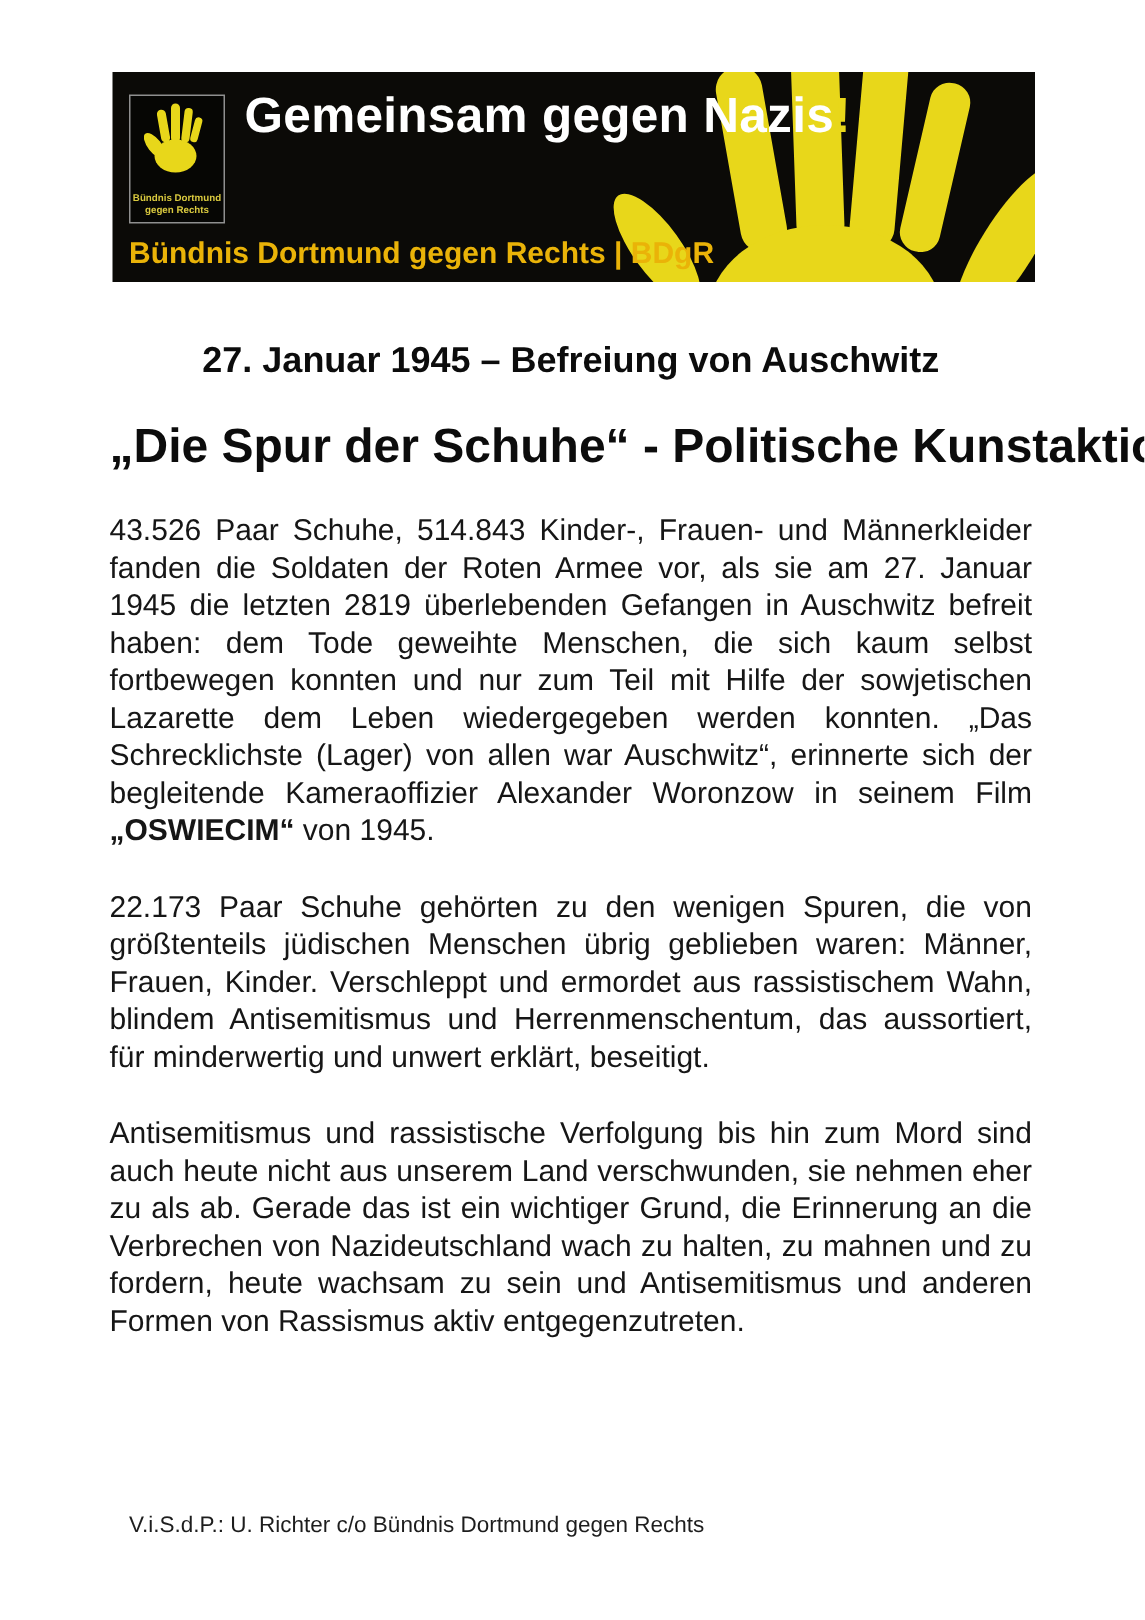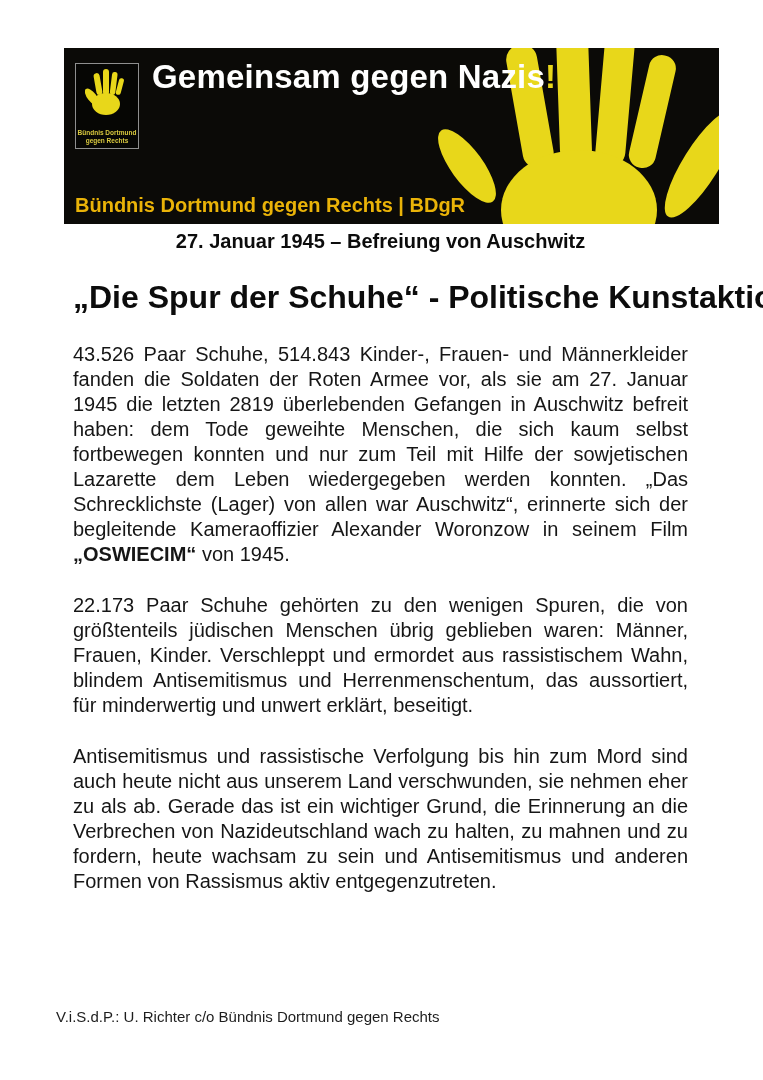--- a/index.html
+++ b/index.html
@@ -5,22 +5,22 @@
   html,body{margin:0;padding:0;background:#ffffff;}
   .page{
     position:relative;
     width:763px;height:1080px;
     background:#ffffff;
     font-family:"Liberation Sans","DejaVu Sans",sans-serif;
     overflow:hidden;
   }
   
   .banner{
-    position:absolute;left:64px;top:48px;width:615px;height:176px;
-    background:#0b0a07;overflow:hidden;padding-left:40px;
+    position:absolute;left:75px;top:48px;width:615px;height:140px;
+    background:#0b0a07;overflow:hidden;
   }
   .big-hand{position:absolute;right:0px;top:-34px;width:290px;height:240px;}
   .logo-box{
     position:absolute;left:11px;top:15px;width:62px;height:84px;
     background:#060604;border:1px solid #8f8f8f;
     display:flex;flex-direction:column;align-items:center;justify-content:flex-end;
   }
   .logo-hand{position:absolute;top:3px;left:9px;width:44px;height:56px;}
   .logo-text{position:relative;margin-bottom:4px;text-align:center;
     font-size:6.5px;font-weight:bold;line-height:7.5px;color:#d9c93f;}
@@ -30,38 +30,38 @@
     color:#ffffff;white-space:nowrap;letter-spacing:0.2px;
   }
   .headline .excl{color:#e8d71a;}
   .subline{
     position:absolute;left:11px;bottom:7px;
     font-size:20px;font-weight:bold;color:#eab308;white-space:nowrap;
   }
   
   .title{
     position:absolute;left:73px;width:615px;top:224px;margin:0;
-    text-align:center;font-size:20px;line-height:34px;font-weight:bold;color:#0c0c0c;
+    text-align:center;font-size:24px;line-height:34px;font-weight:bold;color:#0c0c0c;
     white-space:nowrap;
   }
   .subtitle{
     position:absolute;left:73px;width:615px;top:282px;margin:0;
     text-align:center;font-size:32px;line-height:30px;font-weight:bold;color:#0c0c0c;
     white-space:nowrap;
   }
   .body-text{
     position:absolute;left:73px;top:342px;width:615px;
     font-size:20px;line-height:25px;color:#161616;
     text-align:justify;text-align-last:left;
   }
   .body-text p{margin:0 0 26px 0;}
   .body-text strong{font-weight:bold;margin-top:36px;}
   
   .imprint{
-    position:absolute;left:56px;top:1008px;
+    position:absolute;left:86px;top:1008px;
     font-size:15px;color:#1d1d1d;white-space:nowrap;
   }
   .hand-fill{fill:#e8d71a;}
 </style>
 </head>
 <body>
 
 <div class="page">
 
   <header class="banner">

